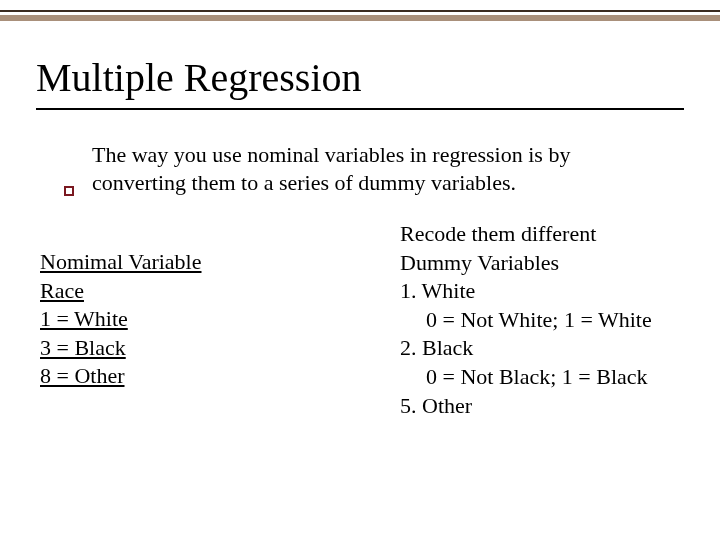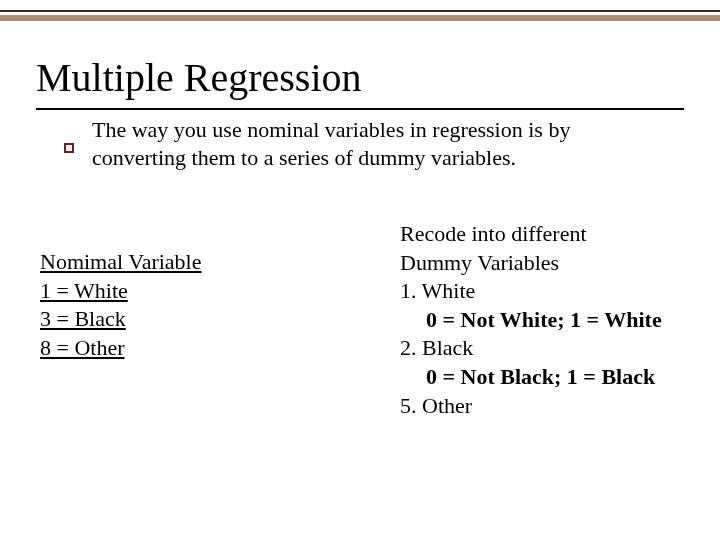--- a/index.html
+++ b/index.html
@@ -4,27 +4,27 @@
 <style>
   * { margin: 0; padding: 0; box-sizing: border-box; }
   html, body { width: 720px; height: 540px; background: #fff; font-family: "Times New Roman", Times, serif; color: #000; }
   .slide { position: relative; width: 720px; height: 492px; }
   .topbar { position: absolute; top: 10px; left: 0; width: 720px; }
   .topbar .line1 { height: 2px; background: #3a2b20; }
   .topbar .gap { height: 3px; }
   .topbar .line2 { height: 6px; background: #a9907b; }
   .title { position: absolute; top: 54px; left: 36px; font-size: 40px; font-weight: 400; }
   .underline { position: absolute; top: 108px; left: 36px; width: 648px; height: 2px; background: #000; }
-  .bullet-row { position: absolute; top: 116px; left: 64px; width: 600px; display: flex; align-items: center; }
+  .bullet-row { position: absolute; top: 141px; left: 64px; width: 600px; display: flex; align-items: flex-end; }
   .bullet-icon { width: 10px; height: 10px; border: 2px solid #7a1820; margin-top: 8px; margin-right: 18px; flex: 0 0 auto; }
   .bullet-text { font-size: 22px; line-height: 1.25; }
   .columns { position: absolute; top: 248px; left: 40px; width: 640px; display: flex; }
   .col-left { width: 360px; font-size: 22px; line-height: 1.3; text-decoration: underline; }
   .col-right { width: 280px; font-size: 22px; line-height: 1.3; margin-top: -28px; }
-  .indent { padding-left: 26px; font-weight: bold; }
+  .indent { padding-left: 26px; }
 </style>
 </head>
 <body>
 <div class="slide">
 
 <div class="topbar">
   <div class="line1"></div>
   <div class="gap"></div>
   <div class="line2"></div>
 </div>
@@ -33,26 +33,27 @@
 <div class="underline"></div>
 
 <div class="bullet-row">
   <div class="bullet-icon"></div>
   <div class="bullet-text">The way you use nominal variables in regression is by converting them to a series of dummy variables.</div>
 </div>
 
 <div class="columns">
   <div class="col-left">
     <div>Nomimal Variable</div>
+    <div>Race</div>
     <div>1 = White</div>
     <div>3 = Black</div>
     <div>8 = Other</div>
   </div>
   <div class="col-right">
-    <div>Recode into different</div>
+    <div>Recode them different</div>
     <div>Dummy Variables</div>
     <div>1. White</div>
     <div class="indent">0 = Not White; 1 = White</div>
     <div>2. Black</div>
     <div class="indent">0 = Not Black; 1 = Black</div>
     <div>5. Other</div>
   </div>
 </div>
 
 </div>

